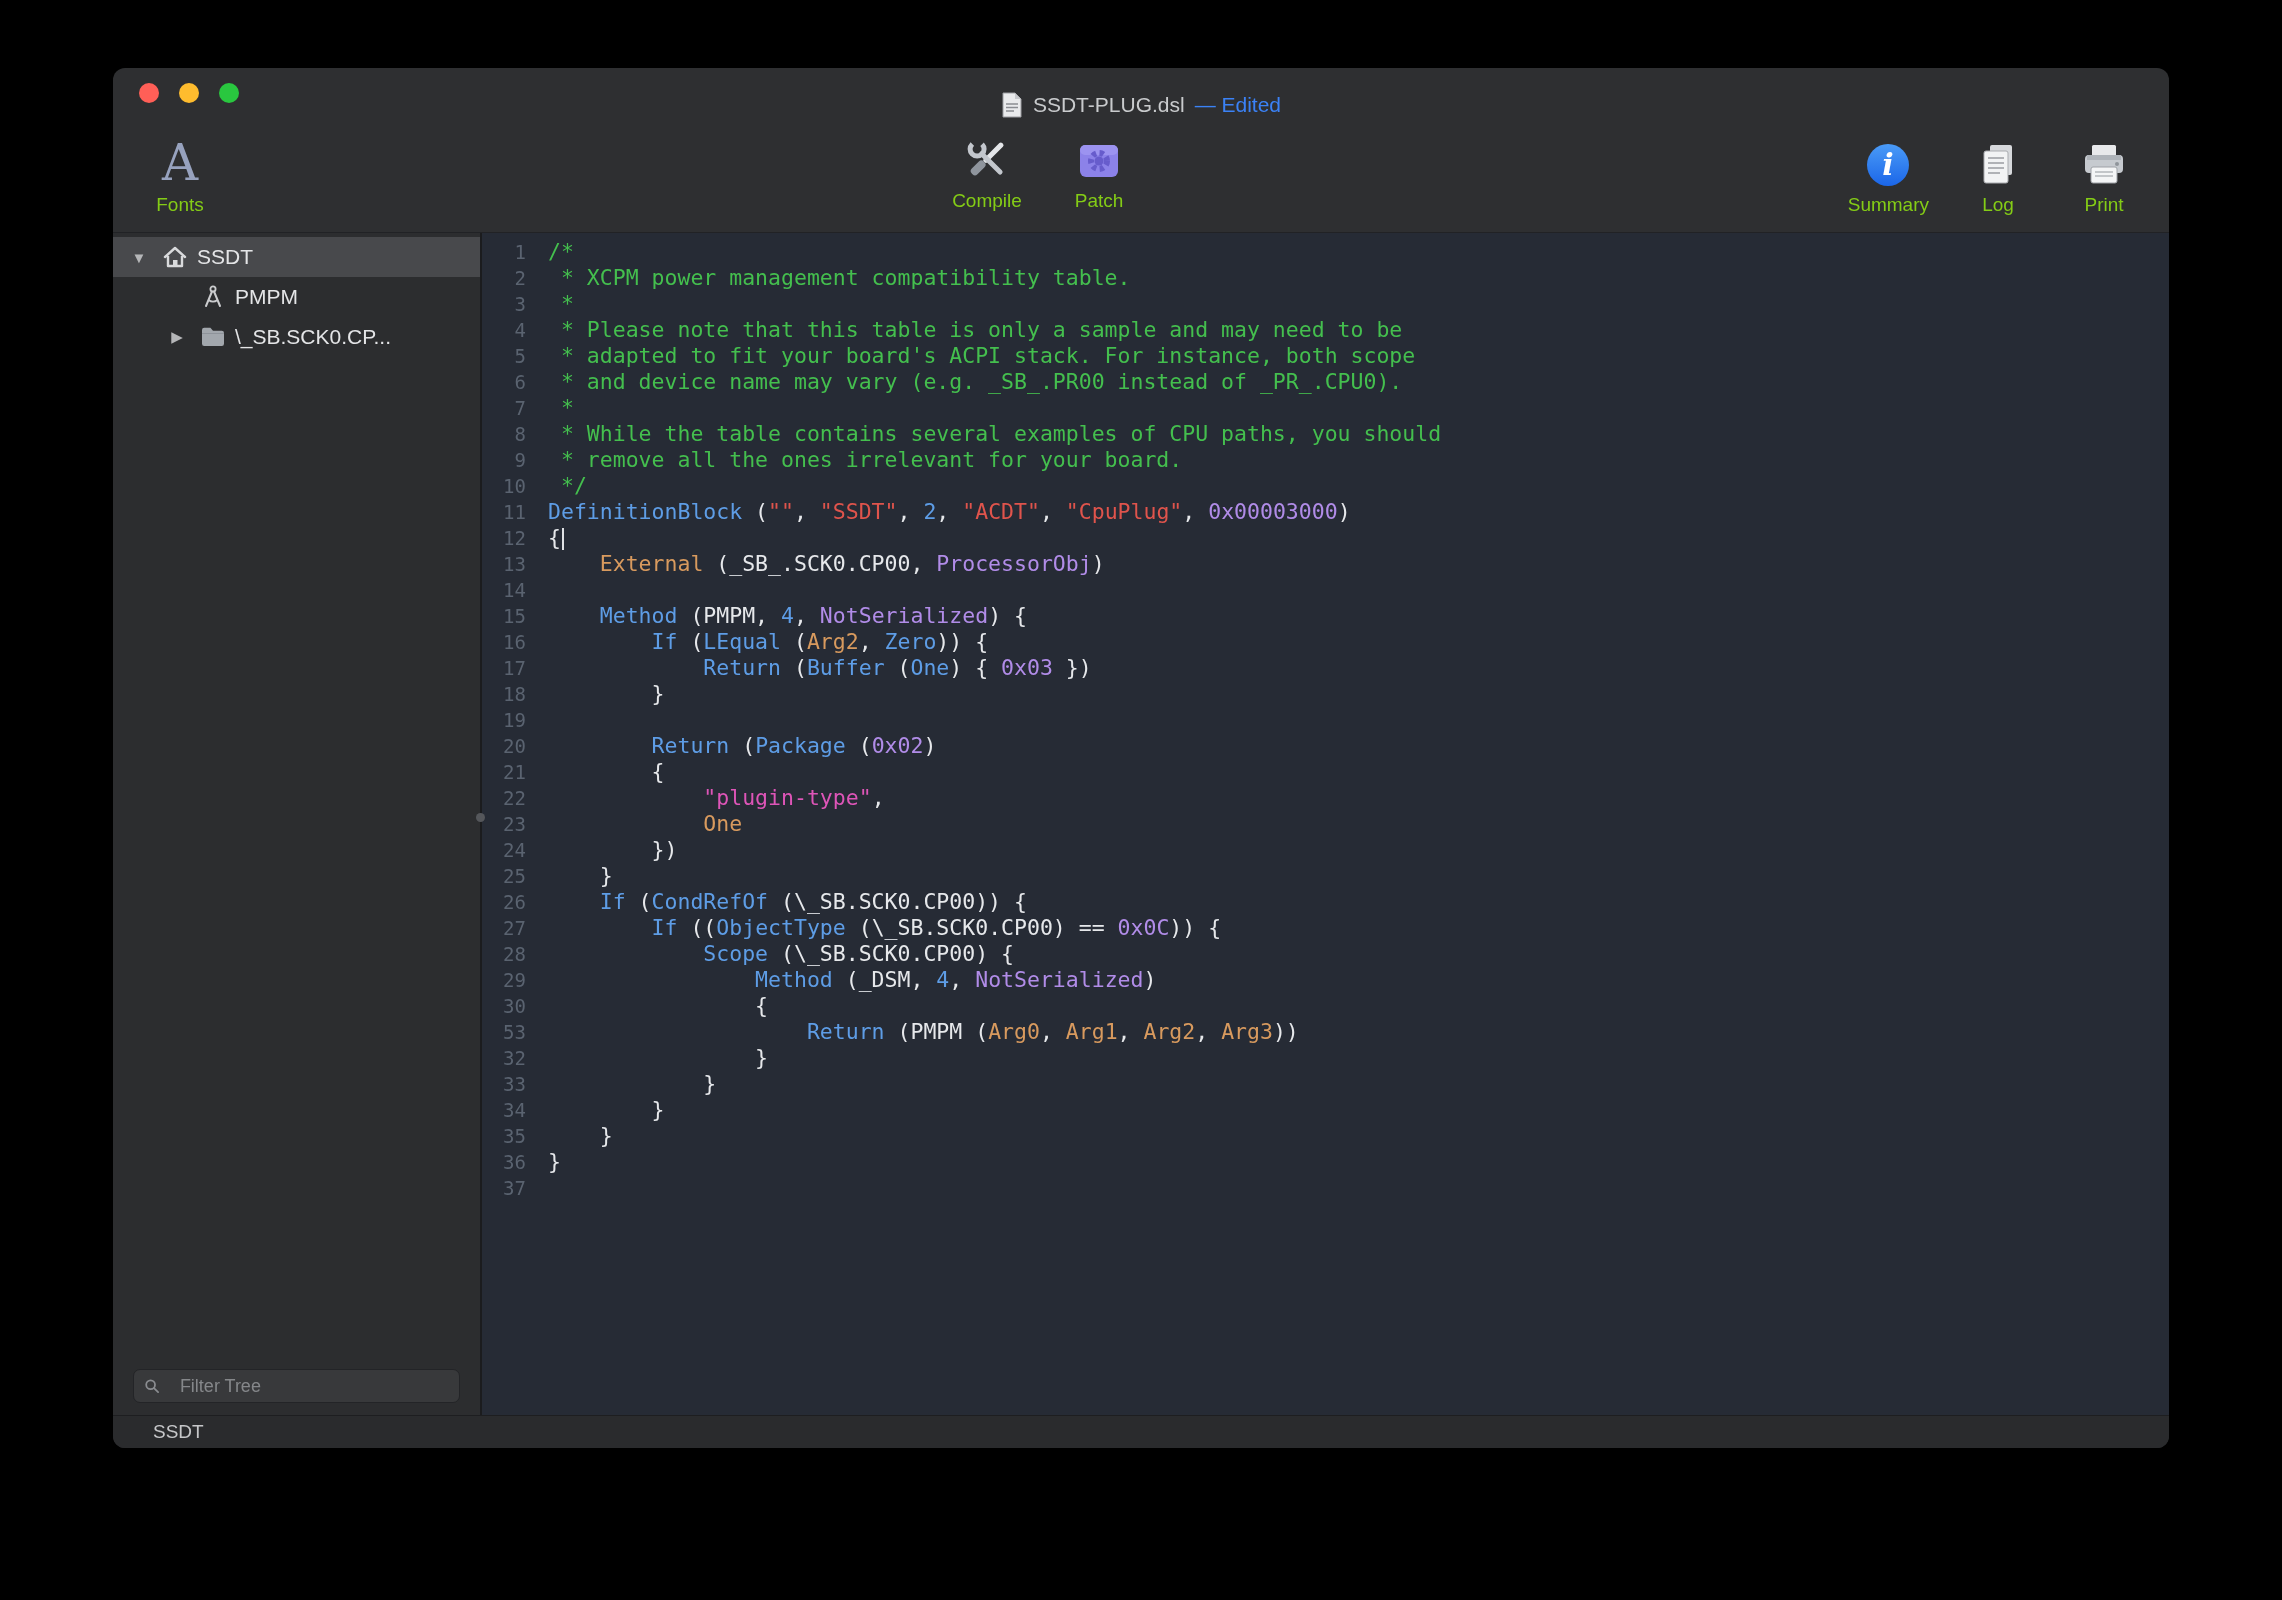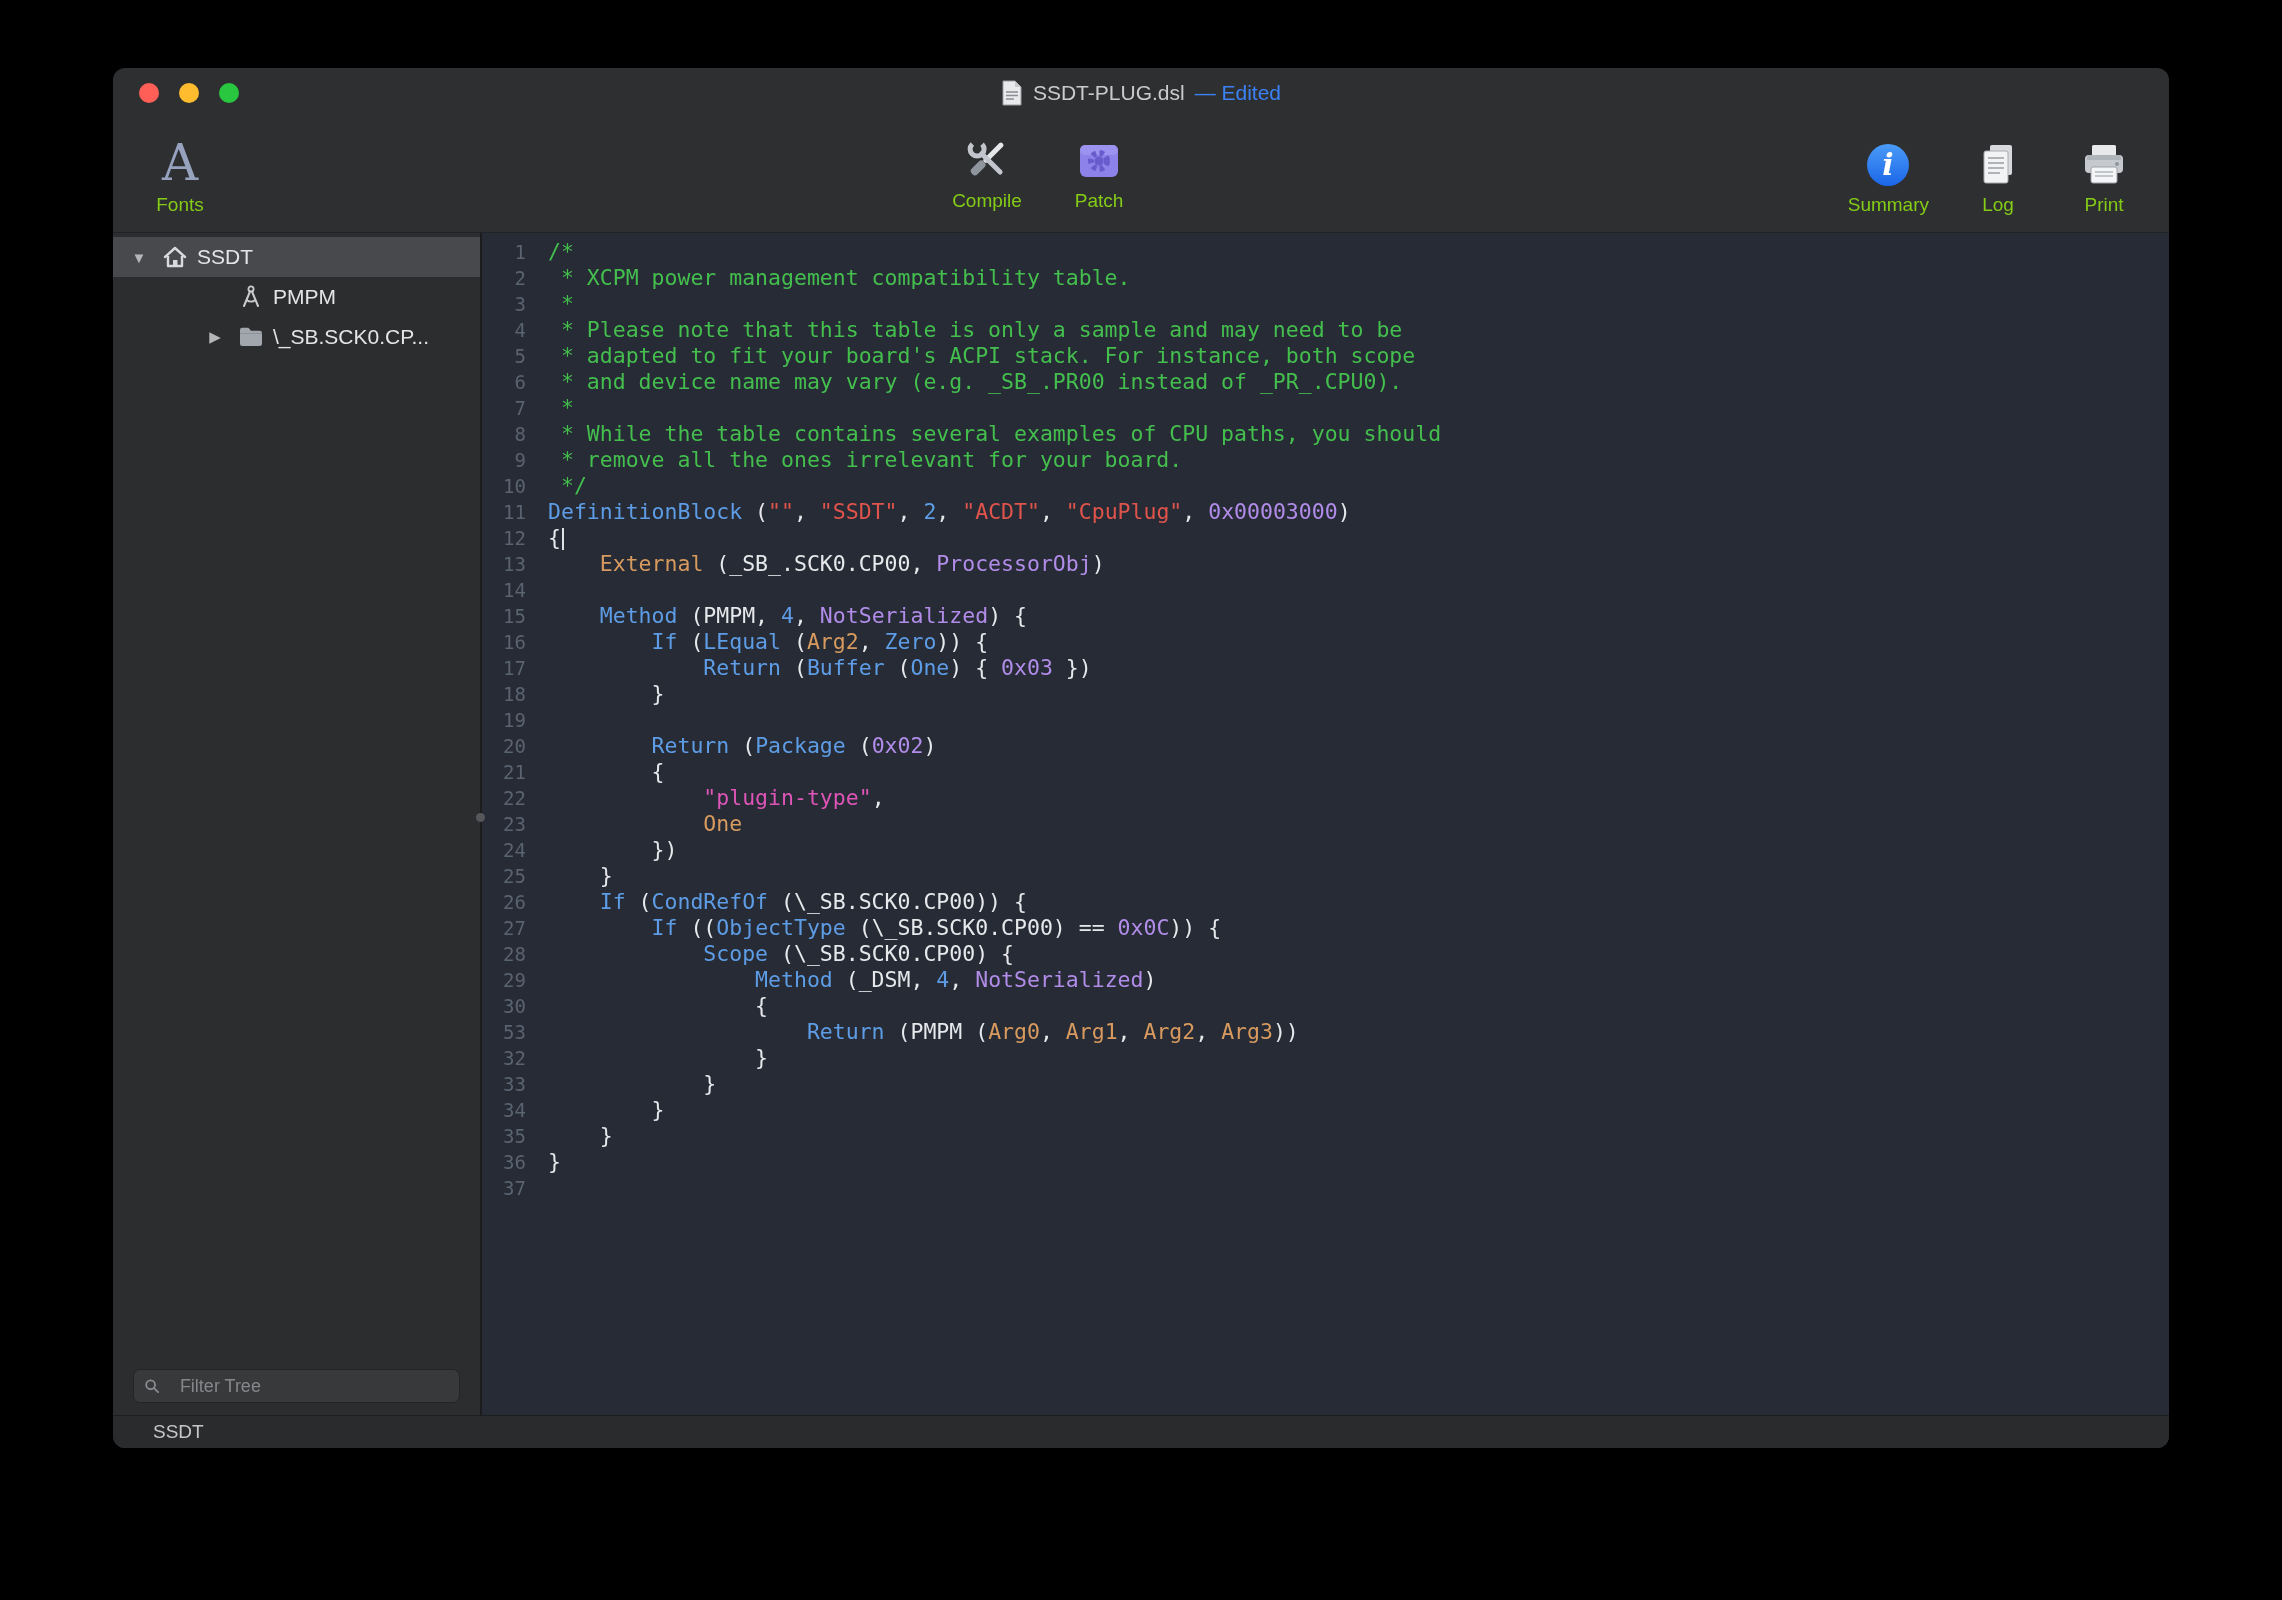--- a/index.html
+++ b/index.html
@@ -7,21 +7,21 @@
   html,body { width:2282px; height:1600px; background:#000; font-family:"Liberation Sans",sans-serif; overflow:hidden; }
 
   .window {
     position:absolute; left:113px; top:68px; width:2056px; height:1380px;
     background:var(--ui-chrome-bg,#2E2F31); border-radius:12px; overflow:hidden;
     box-shadow:0 40px 100px rgba(0,0,0,.85), 0 0 0 1px rgba(0,0,0,.65);
     display:flex; flex-direction:column;
   }
 
   
-  .titlebar { height:50px; flex:0 0 auto; position:relative; display:flex; align-items:center; }
+  .titlebar { height:50px; flex:0 0 auto; position:relative; display:flex; align-items:flex-end; }
   .traffic { position:absolute; left:26px; top:0; height:100%; display:flex; align-items:center; gap:20px; }
   .tl { width:20px; height:20px; border-radius:50%; display:inline-block; }
   .tl.red { background:var(--ui-close,#FF5F57); }
   .tl.yellow { background:var(--ui-minimize,#FEBC2E); }
   .tl.green { background:var(--ui-zoom,#29C73F); }
   .title-wrap { margin:0 auto; display:flex; align-items:center; gap:10px; color:#C9CBCD; font-size:21px; }
   .edited { color:#3b82f6; }
 
   
   .toolbar { height:115px; flex:0 0 auto; position:relative; border-bottom:1px solid #212225; }
@@ -33,21 +33,21 @@
   .tb-label { font-size:19px; color:#84cc16; line-height:22px; }
   .fonts-glyph { font-family:"DejaVu Serif",serif; font-size:50px; line-height:52px; color:#97A2BE; }
 
   
   .content { flex:1 1 auto; display:flex; min-height:0; }
 
   .sidebar { width:367px; flex:0 0 auto; background:var(--ui-sidebar-bg,#2C2D2F); display:flex; flex-direction:column; padding-top:4px; }
   .tree { flex:1 1 auto; overflow:hidden; }
   .tree-row { height:40px; display:flex; align-items:center; font-size:21px; color:#E4E5E7; padding-left:8px; }
   .tree-row.selected { background:var(--ui-selection,#48494C); }
-  .tree-row.indent1 { padding-left:46px;margin-left:38px; }
+  .tree-row.indent1 { padding-left:46px; }
   .disc { width:36px; text-align:center; color:#B5B6B8; font-size:15px; }
   .tree-icon { width:36px; display:flex; justify-content:center; align-items:center; }
   .tree-label { margin-left:4px; white-space:nowrap; overflow:hidden; }
 
   .filter { margin:0 20px 12px 20px; height:34px; flex:0 0 auto; background:#38393B; border:1px solid #232427;
             border-radius:7px; display:flex; align-items:center; padding:0 10px; gap:20px; }
   .filter input { background:transparent; border:none; outline:none; color:#DDDEE0; font-size:18px; width:100%; font-family:inherit; }
   .filter input::placeholder { color:#85878A; }
 
   .splitter { width:2px; flex:0 0 auto; background:#1B1C1E; position:relative; }

